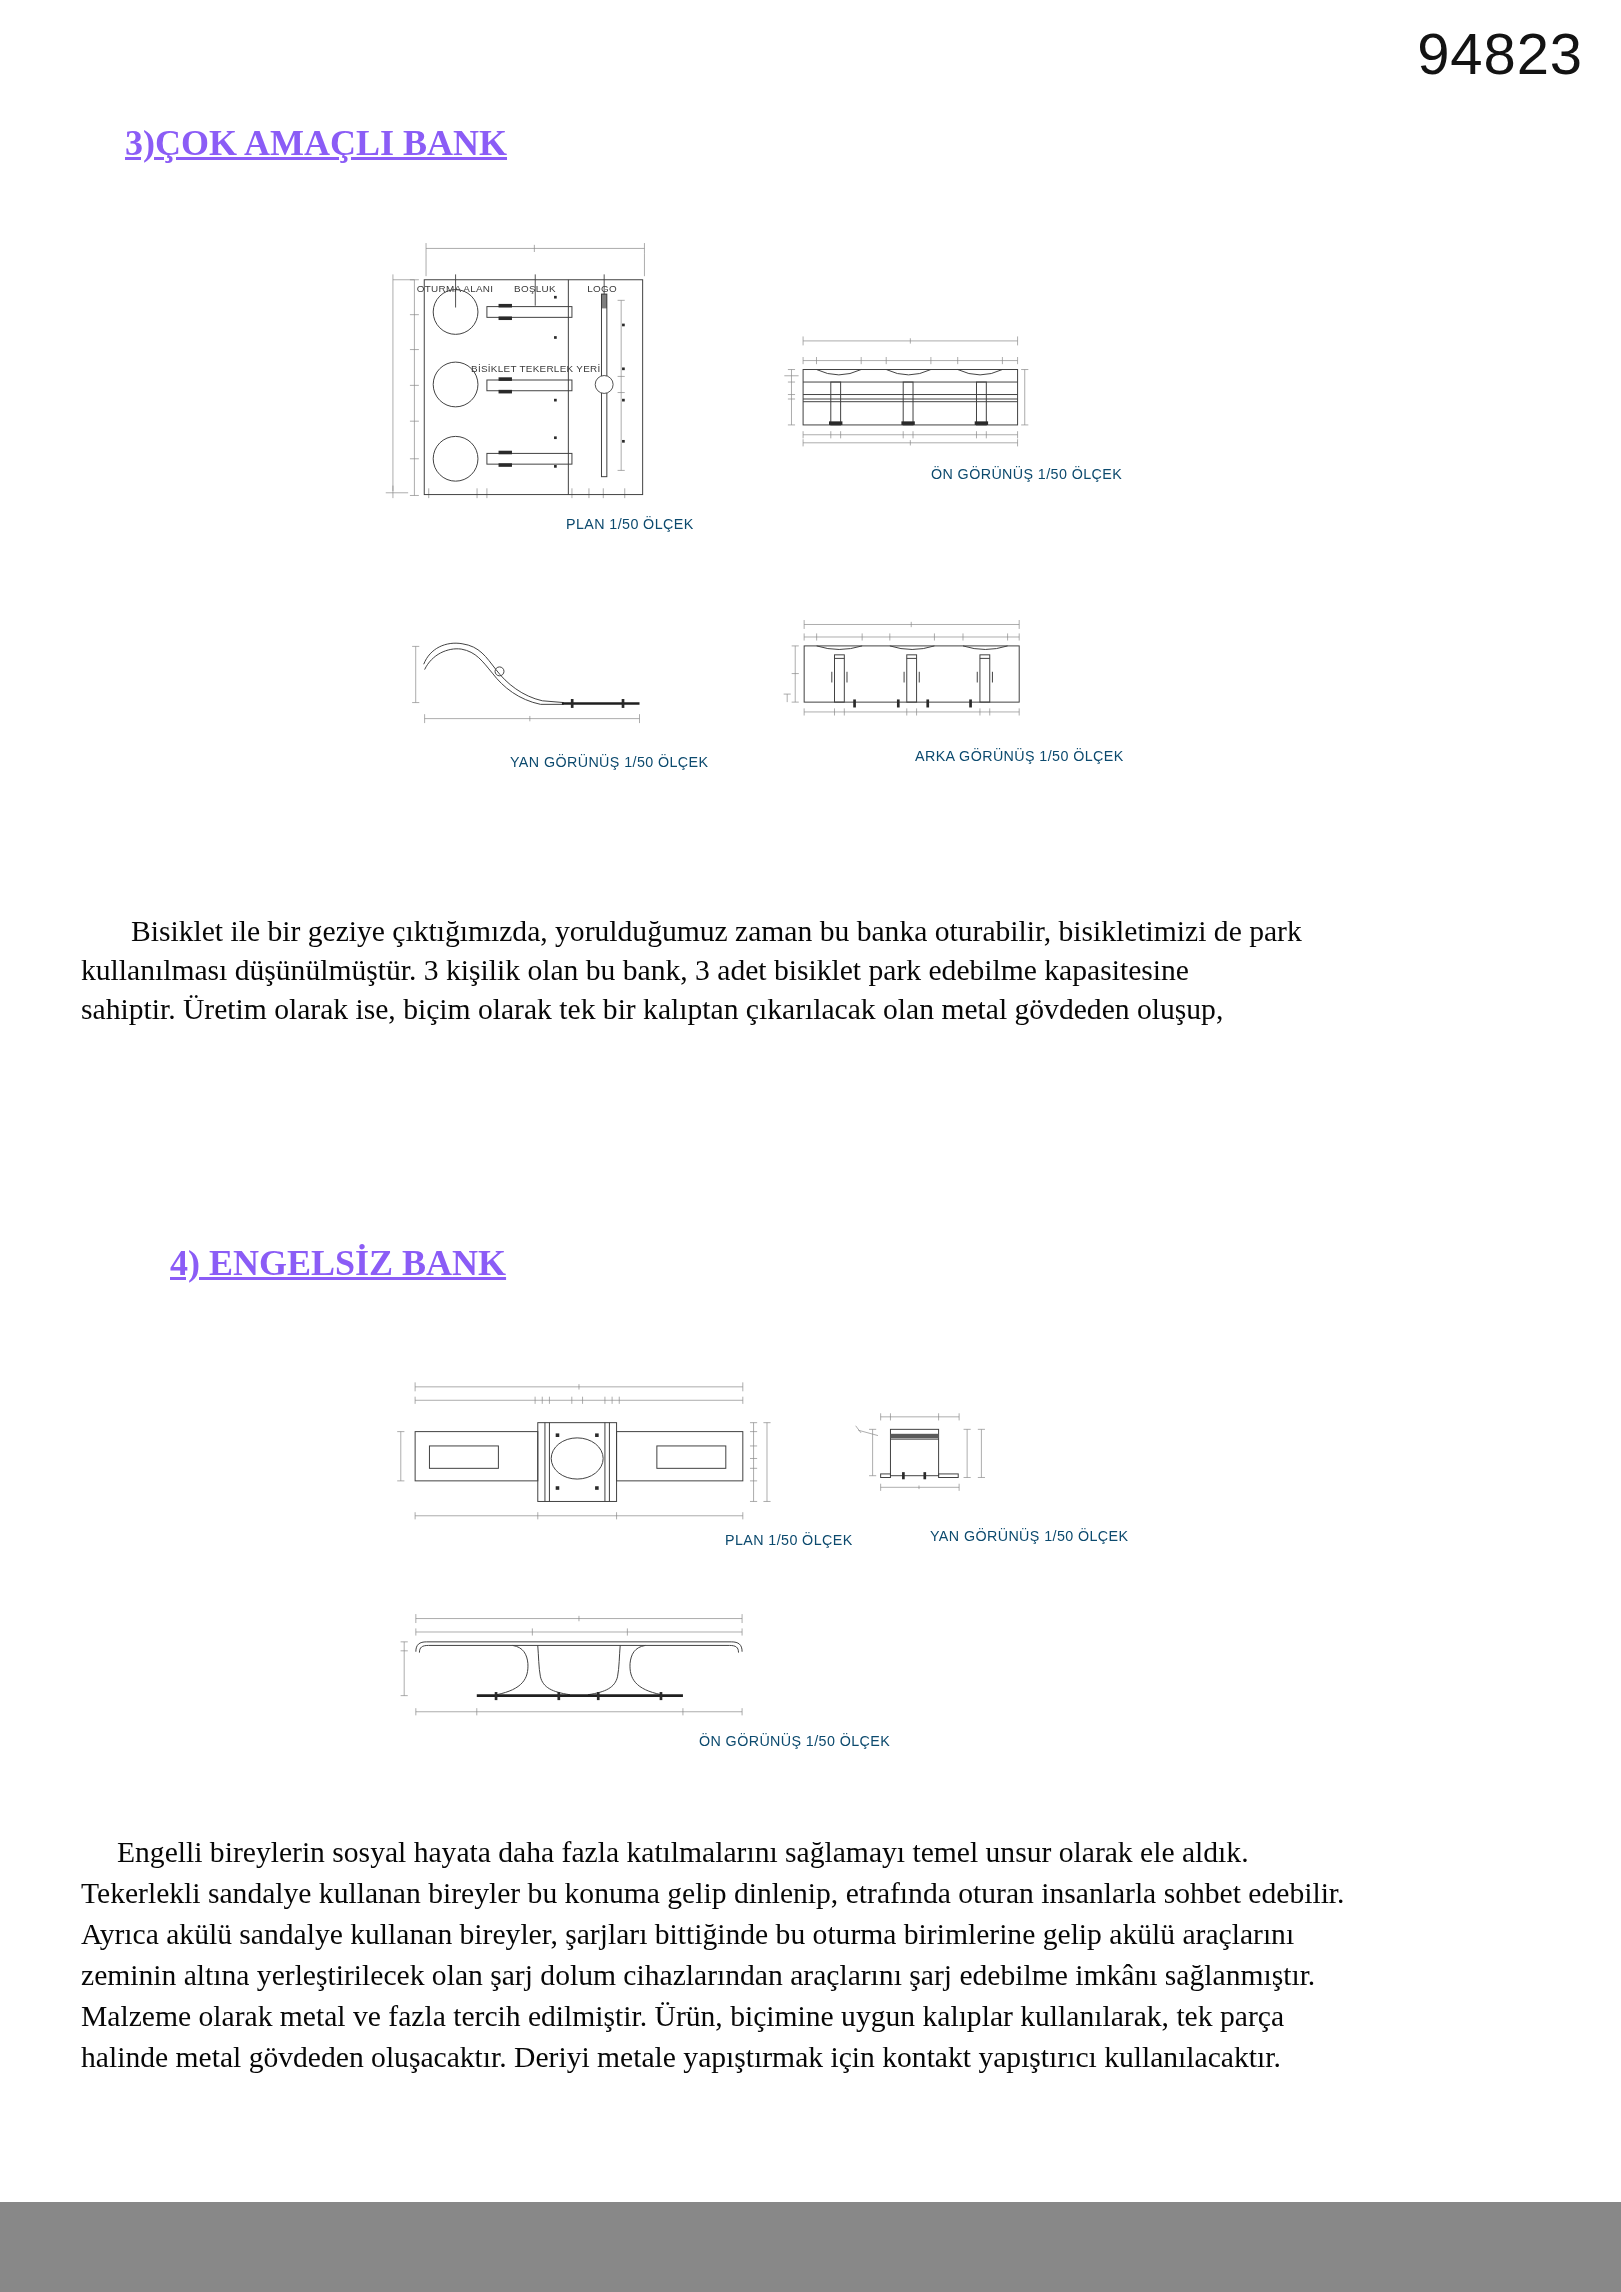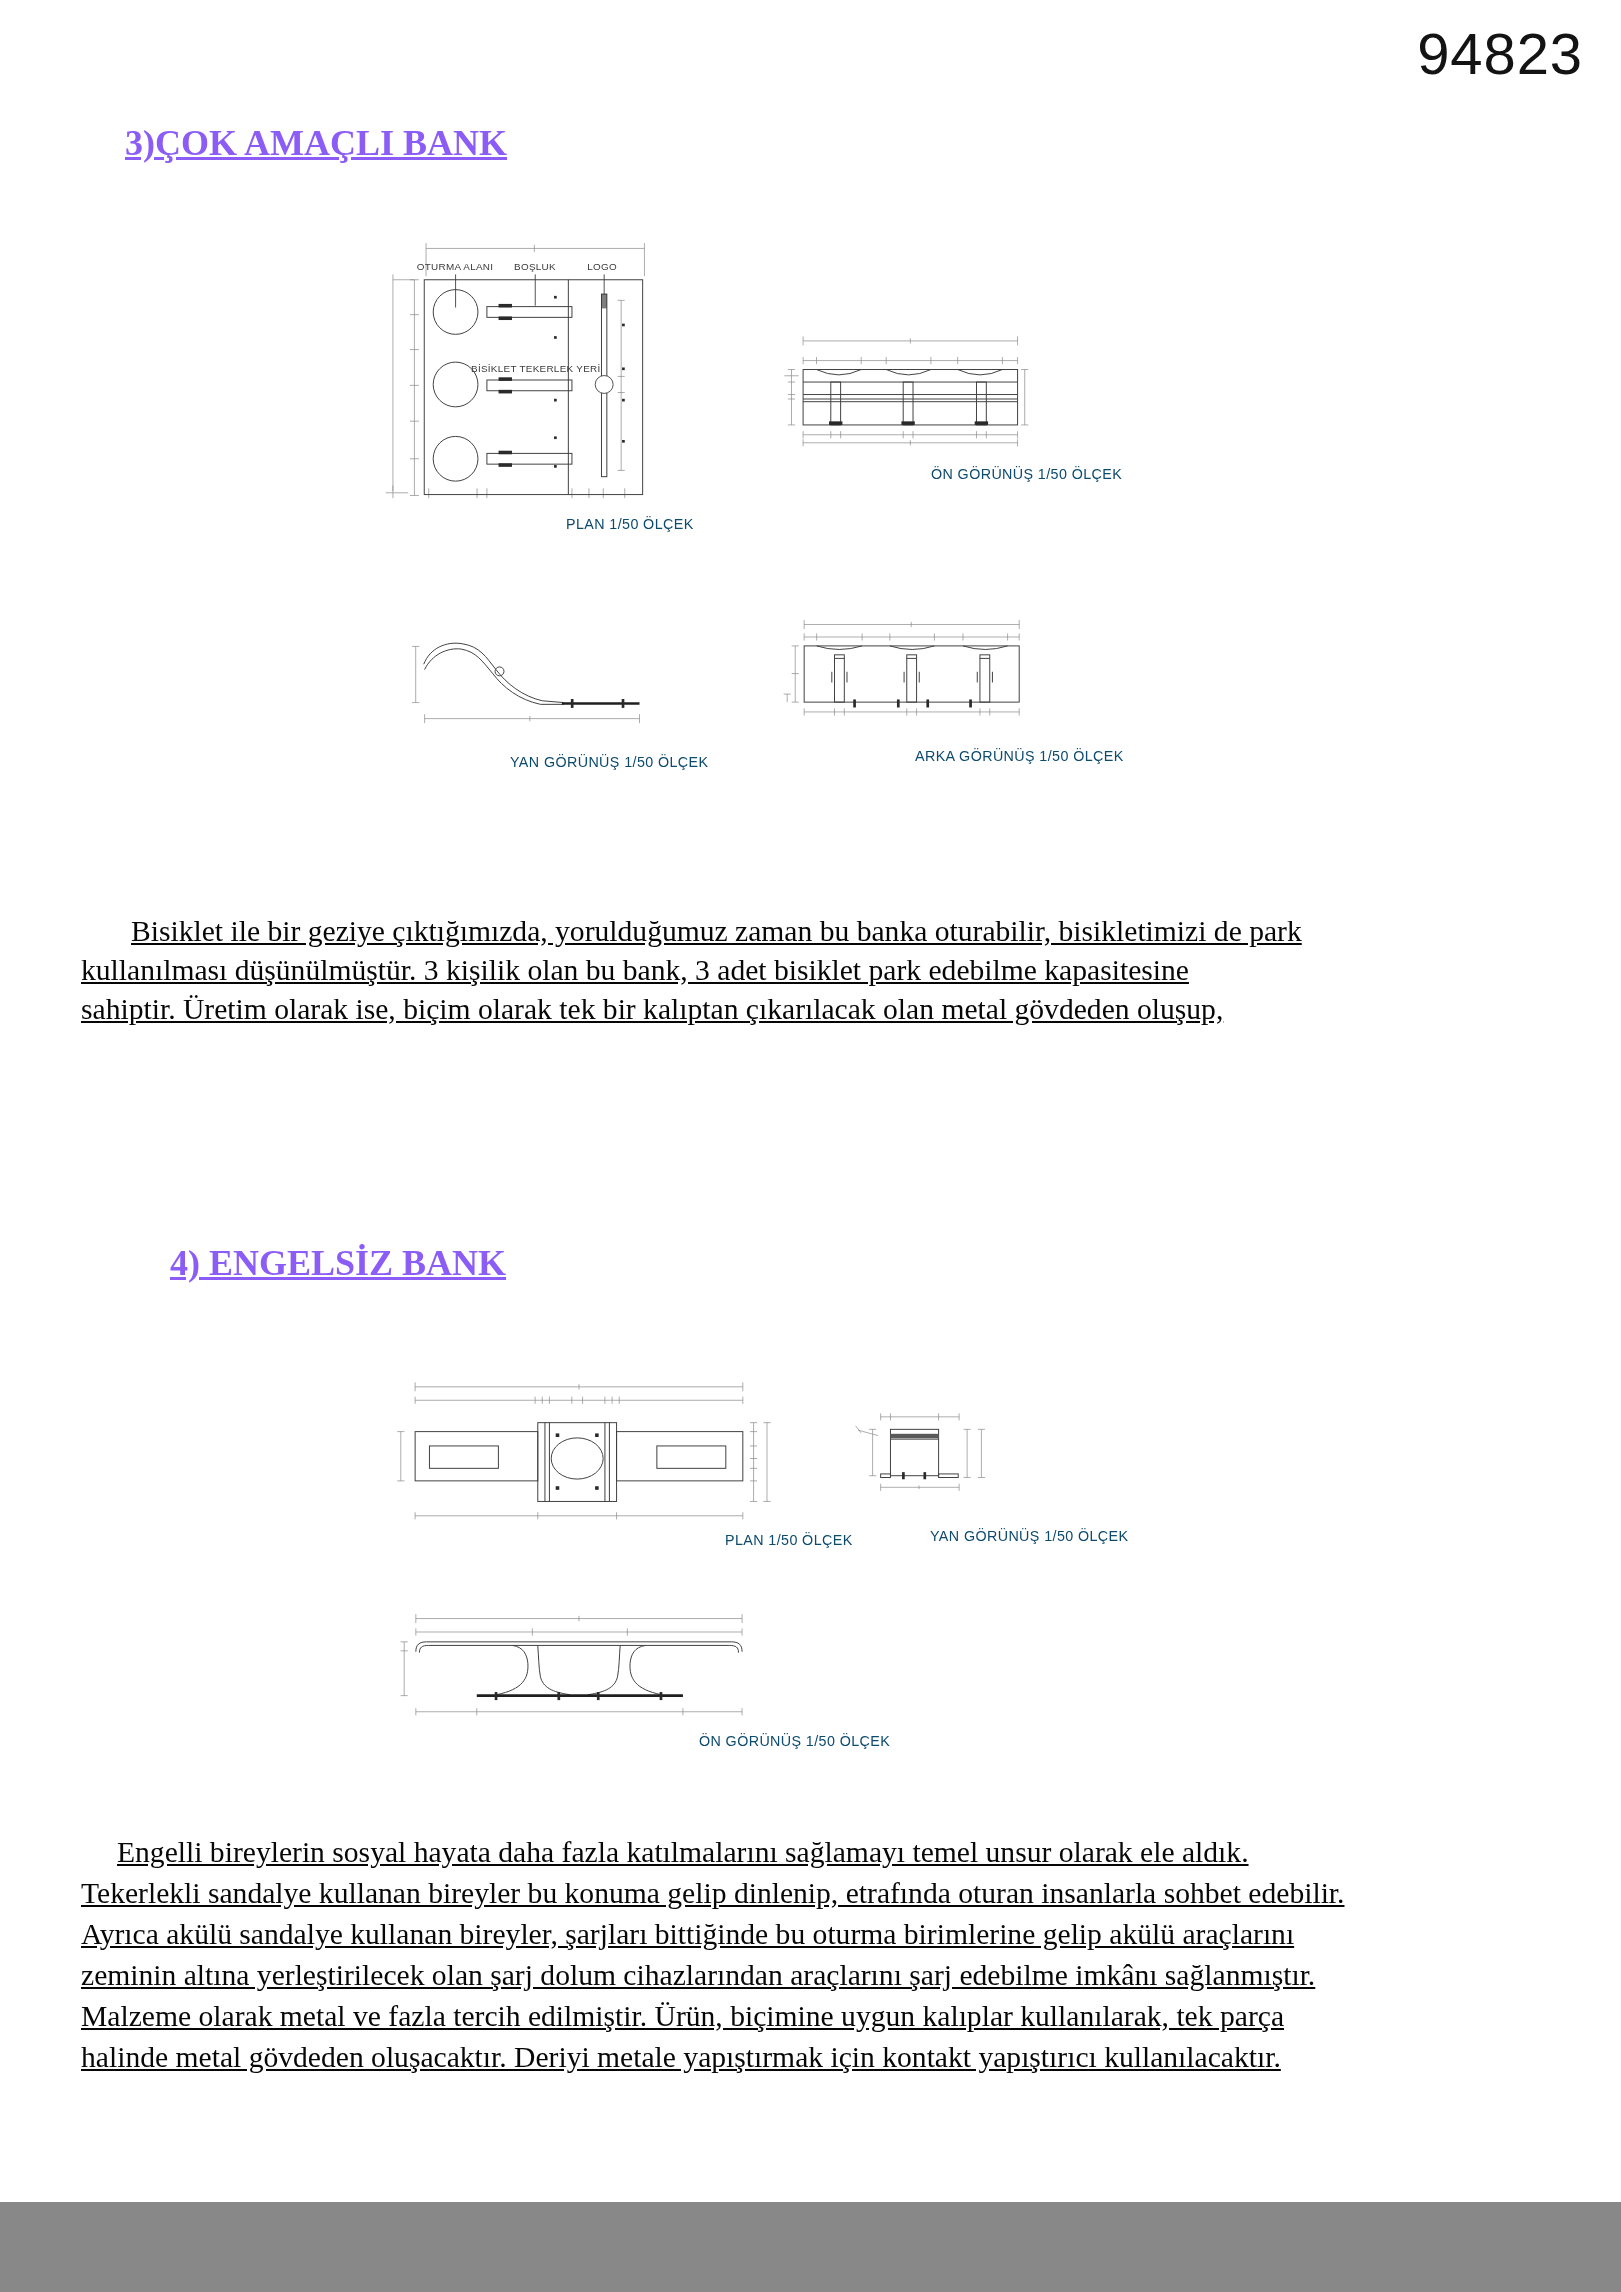--- a/index.html
+++ b/index.html
@@ -15,38 +15,38 @@
   .page-number{
     font-family:"Liberation Sans",sans-serif;
     font-size:58px;line-height:1;letter-spacing:0.9px;color:#131313;
   }
   .heading{
     font-family:"Liberation Serif",serif;
     font-weight:bold;font-size:36px;line-height:1;color:#8b5cf6;
     white-space:nowrap;
     text-decoration:underline;
   }
-  .para{width:1514px;text-decoration:underline;}
+  .para{width:1514px;}
   .para .line{
     white-space:nowrap;
     font-size:29.6px;color:#070707;
   }
   .para1 .line{line-height:39px;}
   .para2 .line{line-height:41px;}
   .para .line:first-child{text-indent:50px;}
   .para2 .line:first-child{text-indent:36px;}
   .dwg-label{
     font-family:"Liberation Sans",sans-serif;
     font-size:9.9px;color:#3a3a3a;white-space:nowrap;letter-spacing:0.3px;
   }
   .dwg-caption{
     font-family:"Liberation Sans",sans-serif;
     font-size:14.3px;color:#0c4a6e;white-space:nowrap;letter-spacing:0.4px;
   }
-  .centered{transform:translateX(-50%);}
+  .centered{transform:translateX(-50%);margin-top:22px;}
   svg .obj{stroke:#3f3f3f;stroke-width:1.1;fill:none;}
   svg .obj2{stroke:#3f3f3f;stroke-width:1;fill:none;}
   svg .dim{stroke:#8b8b8b;stroke-width:.8;fill:none;}
   svg .thick{stroke:#1f1f1f;stroke-width:3;fill:none;}
   svg .mark{fill:#2a2a2a;stroke:none;}
   svg .fillwhite{fill:#fff;}
   .dots{display:flex;gap:13.4px;}
   .dot{
     width:57px;height:57px;border-radius:50%;
     box-sizing:border-box;border:9.9px solid var(--dot-inactive,#d8d8d8);

